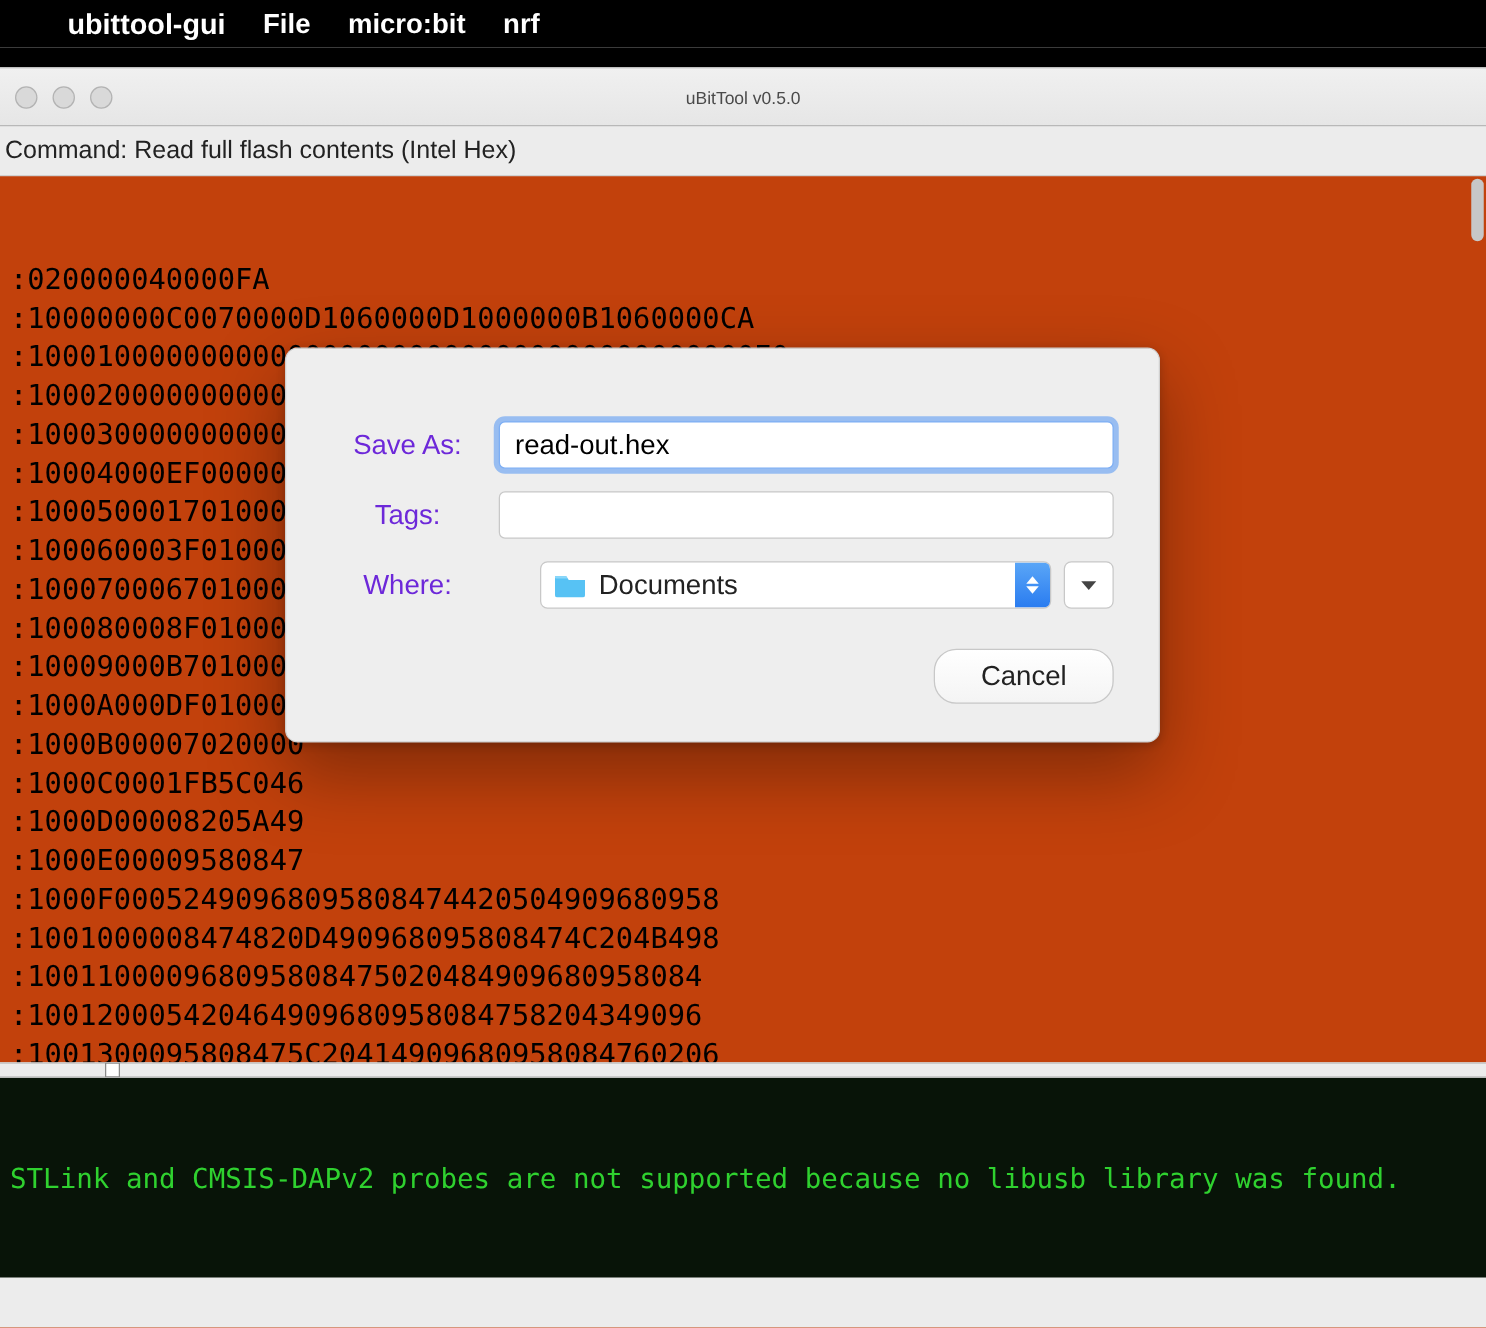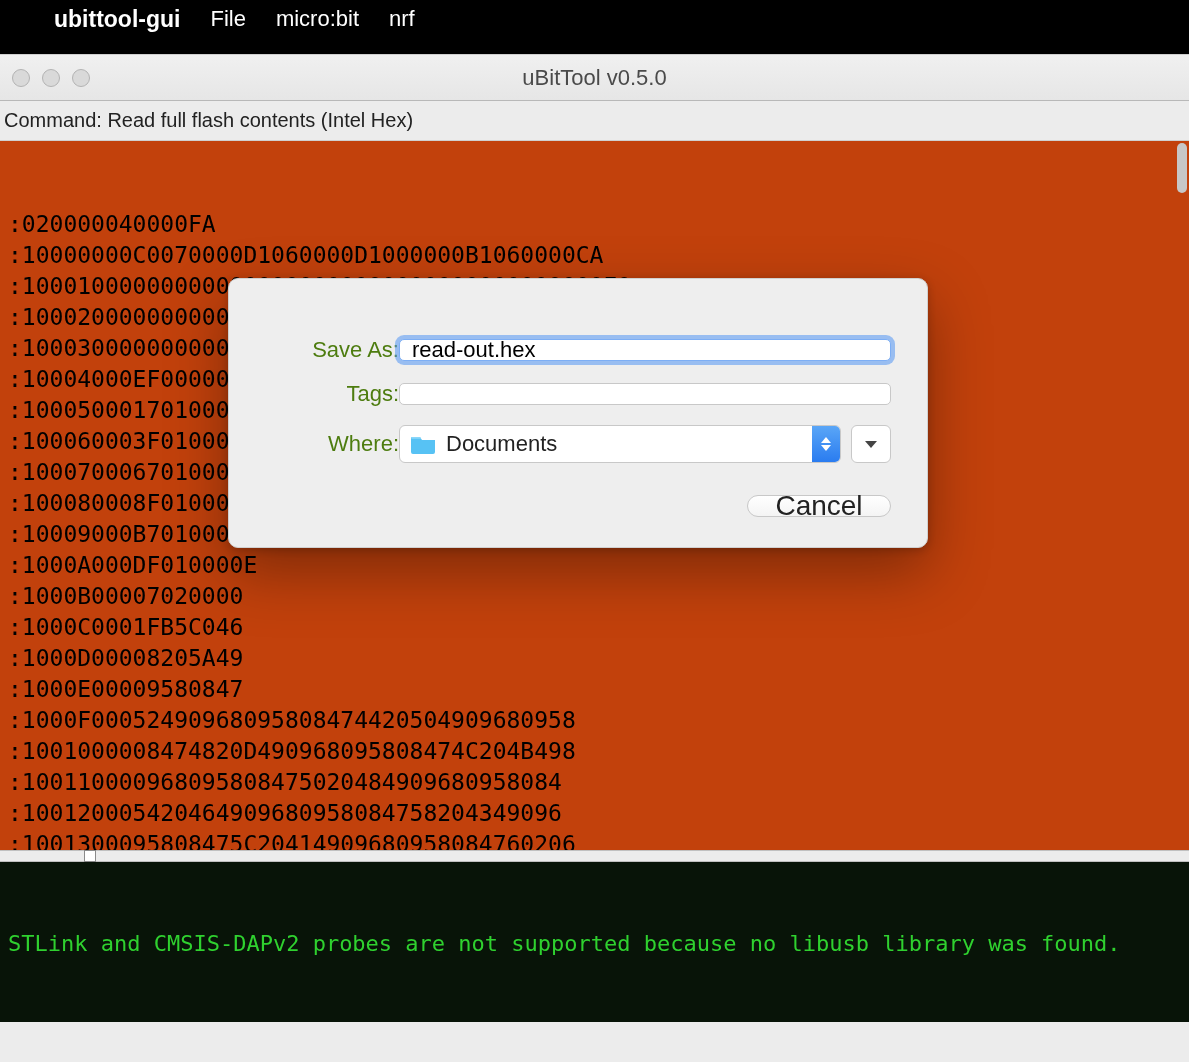--- a/index.html
+++ b/index.html
@@ -17,21 +17,21 @@
       background: #000;
       color: #fff;
       display: flex;
       align-items: center;
       padding: 16px 18px;
       font-size: 22px;
       gap: 30px;
     }
     .menubar .apple { font-size: 28px; margin-right: 6px; }
     .menubar .app-name { font-weight: 700; font-size: 23px; }
-    .menubar .menu-item { font-weight: 400; cursor: default; }
+    .menubar .menu-item { font-weight: 700; cursor: default; }
     .menubar-bottom { height: 16px; background: #000; }
 
     
     .window {
       background: #ececec;
       border-top: 1px solid #cfcfcf;
     }
     .titlebar {
       height: 46px;
       background: linear-gradient(#f0f0f0, #e6e6e6);
@@ -41,21 +41,21 @@
       padding: 0 12px;
       position: relative;
     }
     .traffic-lights { display: flex; gap: 12px; align-items: center; }
     .tl-dot {
       width: 18px; height: 18px; border-radius: 50%;
       background: #d9d9d9; border: 1px solid #b3b3b3;
     }
     .title-text {
       position: absolute; left: 0; right: 0;
-      text-align: center; font-size: 22px; color: #4a4a4a;
+      text-align: center; font-size: 14px; color: #4a4a4a;
       pointer-events: none;
     }
 
     
     .command-row {
       padding: 8px 10px 8px 4px;
       font-size: 20px;
       color: #222;
       background: #ececec;
     }
@@ -123,25 +123,26 @@
       box-shadow: 0 24px 60px rgba(0,0,0,0.35), 0 2px 8px rgba(0,0,0,0.2);
       padding: 58px 36px 30px 36px;
       border: 1px solid #d0d0d0;
       z-index: 50;
     }
     .form-row {
       display: flex; align-items: center;
       margin-bottom: 18px;
     }
     .form-label {
-      width: 134px; text-align: right;
-      font-size: 22px; color: #4d7c0f;
+      width: 134px; text-align: center;
+      font-size: 22px; color: #6d28d9;
+      padding-right: 12px;
     }
     .text-input {
-      flex: 1; height: 22px;
+      flex: 1; height: 38px;
       border: 1px solid #c8c8c8;
       border-radius: 5px;
       background: #fff;
       font-size: 22px;
       padding: 0 12px;
       outline: none;
     }
     .text-input.focused {
       box-shadow: 0 0 0 4px rgba(82,149,244,0.55);
       border-color: #7daef4;
@@ -188,23 +189,23 @@
       width: 0; height: 0;
       border-left: 6px solid transparent;
       border-right: 6px solid transparent;
       border-top: 7px solid #444;
     }
     .dialog-buttons {
       display: flex; justify-content: flex-end;
       gap: 18px; margin-top: 32px;
     }
     .btn {
-      min-width: 144px; height: 22px;
+      min-width: 144px; height: 44px;
       border-radius: 18px;
-      font-size: 28px;
+      font-size: 22px;
       display: flex; align-items: center; justify-content: center;
       border: 1px solid #c8c8c8;
       background: linear-gradient(#ffffff, #f4f4f4);
       color: #222;
     }
     .btn.primary {
       background: linear-gradient(#5fa8f7, #2c7ef1);
       border: 1px solid #2a6edc;
       color: #fff;
     }
@@ -280,21 +281,21 @@
   <div class="form-row">
     <div class="form-label">Save As:</div>
     <input class="text-input focused" type="text" value="read-out.hex" style="">
   </div>
   <div class="form-row">
     <div class="form-label">Tags:</div>
     <input class="text-input" type="text" value="" style="">
   </div>
   <div class="form-row">
     <div class="form-label">Where:</div>
-    <div class="where-row" style="flex:1;">
+    <div class="where-row" style="flex:1;margin-left:33px;">
       <div class="where-popup">
         <span class="folder-icon">
           <svg viewBox="0 0 26 20">
               <path fill="#57c2f4" d="M1 3 h9 l2 3 h13 v12 a2 2 0 0 1 -2 2 H3 a2 2 0 0 1 -2 -2 Z"></path>
               <path fill="#8ad7fa" d="M1 3 h9 l1.2 1.8 H2 a1 1 0 0 1 -1 -1 Z"></path>
             </svg>
         </span>
         <span class="where-label">Documents</span>
         <div class="where-stepper">
           <div class="caret up"></div>

